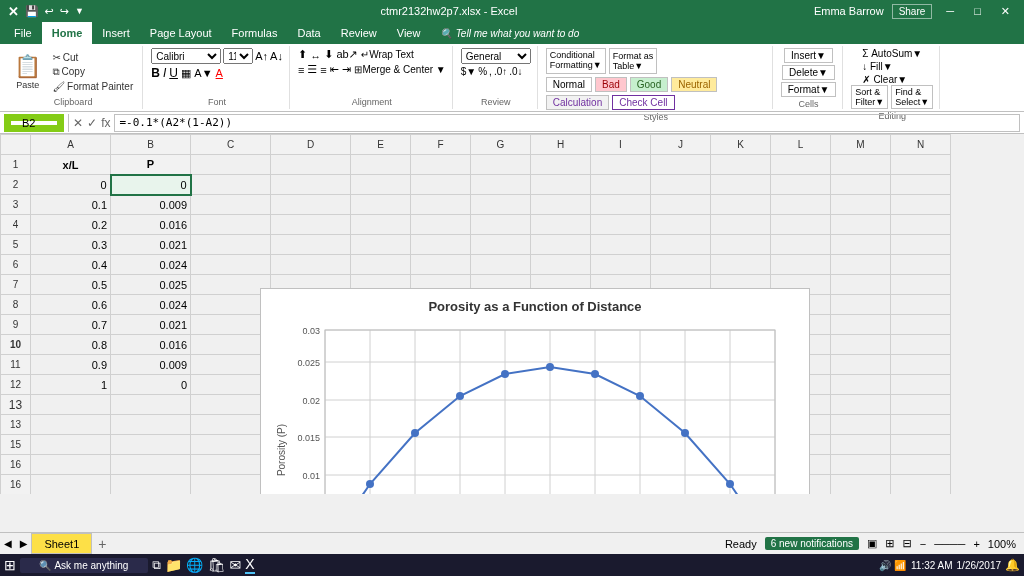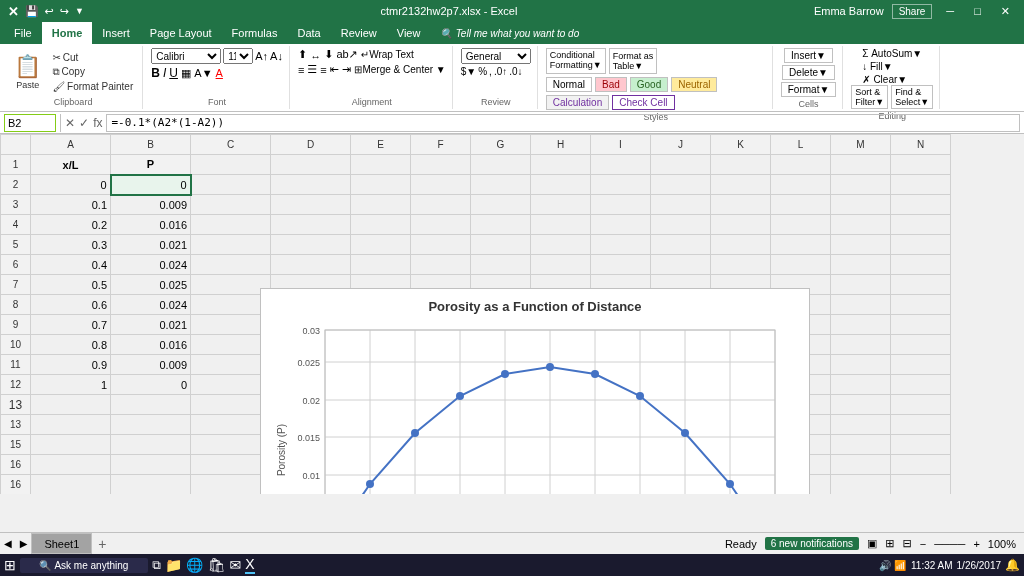--- a/index.html
+++ b/index.html
@@ -98,25 +98,25 @@
     .formula-bar {
       background: white;
       border-bottom: 1px solid #c0c0c0;
       height: 22px;
       display: flex;
       align-items: center;
       padding: 0 4px;
       gap: 4px;
     }
     .name-box {
-      width: 52px;
-      border: 1px solid #84cc16;
+      width: 60px;
+      border: 7px solid #84cc16;
       height: 18px;
       font-size: 11px;
-      padding: 0 3px;
+      padding: 0 11px;
       display: flex;
       align-items: center;
     }
     .formula-divider { width: 1px; height: 18px; background: #c0c0c0; }
     .formula-icons { display: flex; gap: 4px; align-items: center; font-size: 12px; color: #666; }
     .formula-input {
       flex: 1;
       border: 1px solid #c0c0c0;
       height: 18px;
       font-size: 11px;
@@ -187,21 +187,21 @@
     .chart-title {
       text-align: center;
       font-size: 13px;
       font-weight: bold;
       color: #333;
       margin-bottom: 6px;
     }
     .sheet-tab {
       padding: 2px 12px;
       border: 1px solid #c0c0c0;
-      background: #a3a3a3;
+      background: #fde047;
       font-size: 11px;
       cursor: pointer;
       height: 100%;
       display: flex;
       align-items: center;
     }
     .sheet-tab-add {
       width: 20px;
       height: 20px;
       display: flex;
@@ -596,21 +596,21 @@
             <td></td>
             <td></td>
             <td></td>
             <td></td>
             <td></td>
             <td></td>
             <td></td>
             <td></td>
           </tr>
           <tr>
-            <th style="width: 30px; background: rgb(242, 242, 242); text-align: center; font-size: 10px; font-weight: normal; border: 1px solid rgb(208, 208, 208); cursor: pointer; margin-top: 16px;">10</th>
+            <th style="width: 30px; background: rgb(242, 242, 242); text-align: center; font-size: 10px; font-weight: bold; border: 1px solid rgb(208, 208, 208); cursor: pointer; margin-top: 16px;">10</th>
             <td class="num">0.8</td>
             <td class="num">0.016</td>
             <td></td>
             <td></td>
             <td></td>
             <td></td>
             <td></td>
             <td></td>
             <td></td>
             <td></td>

